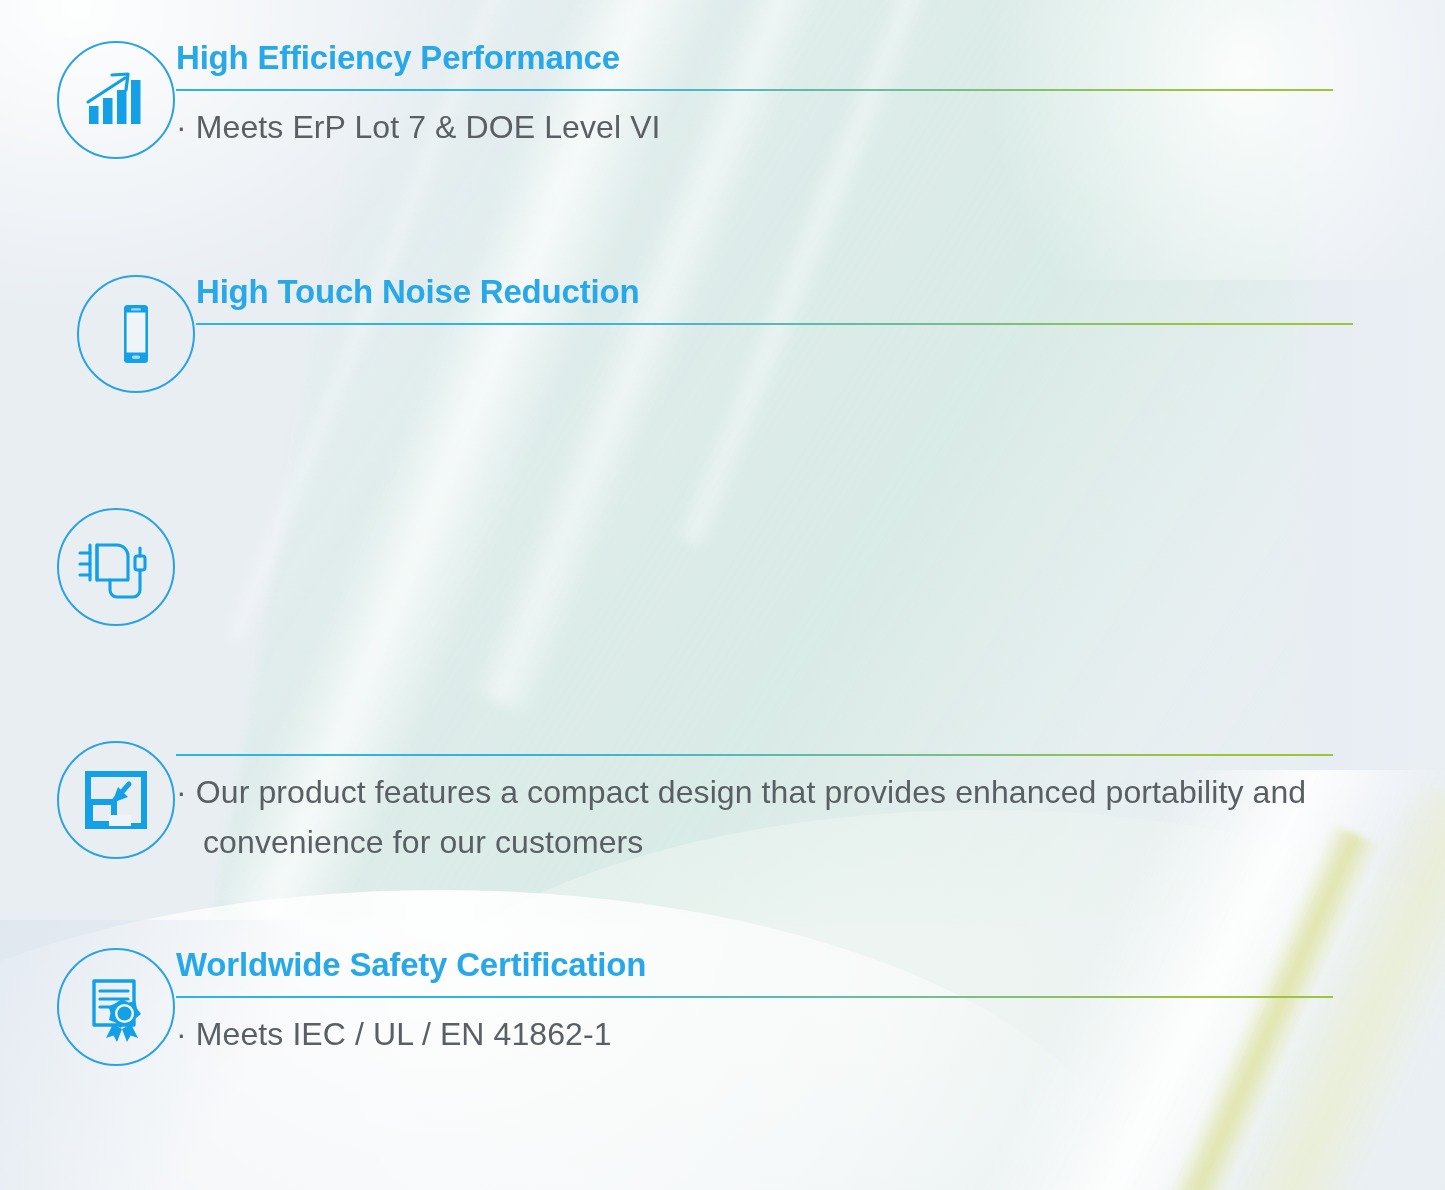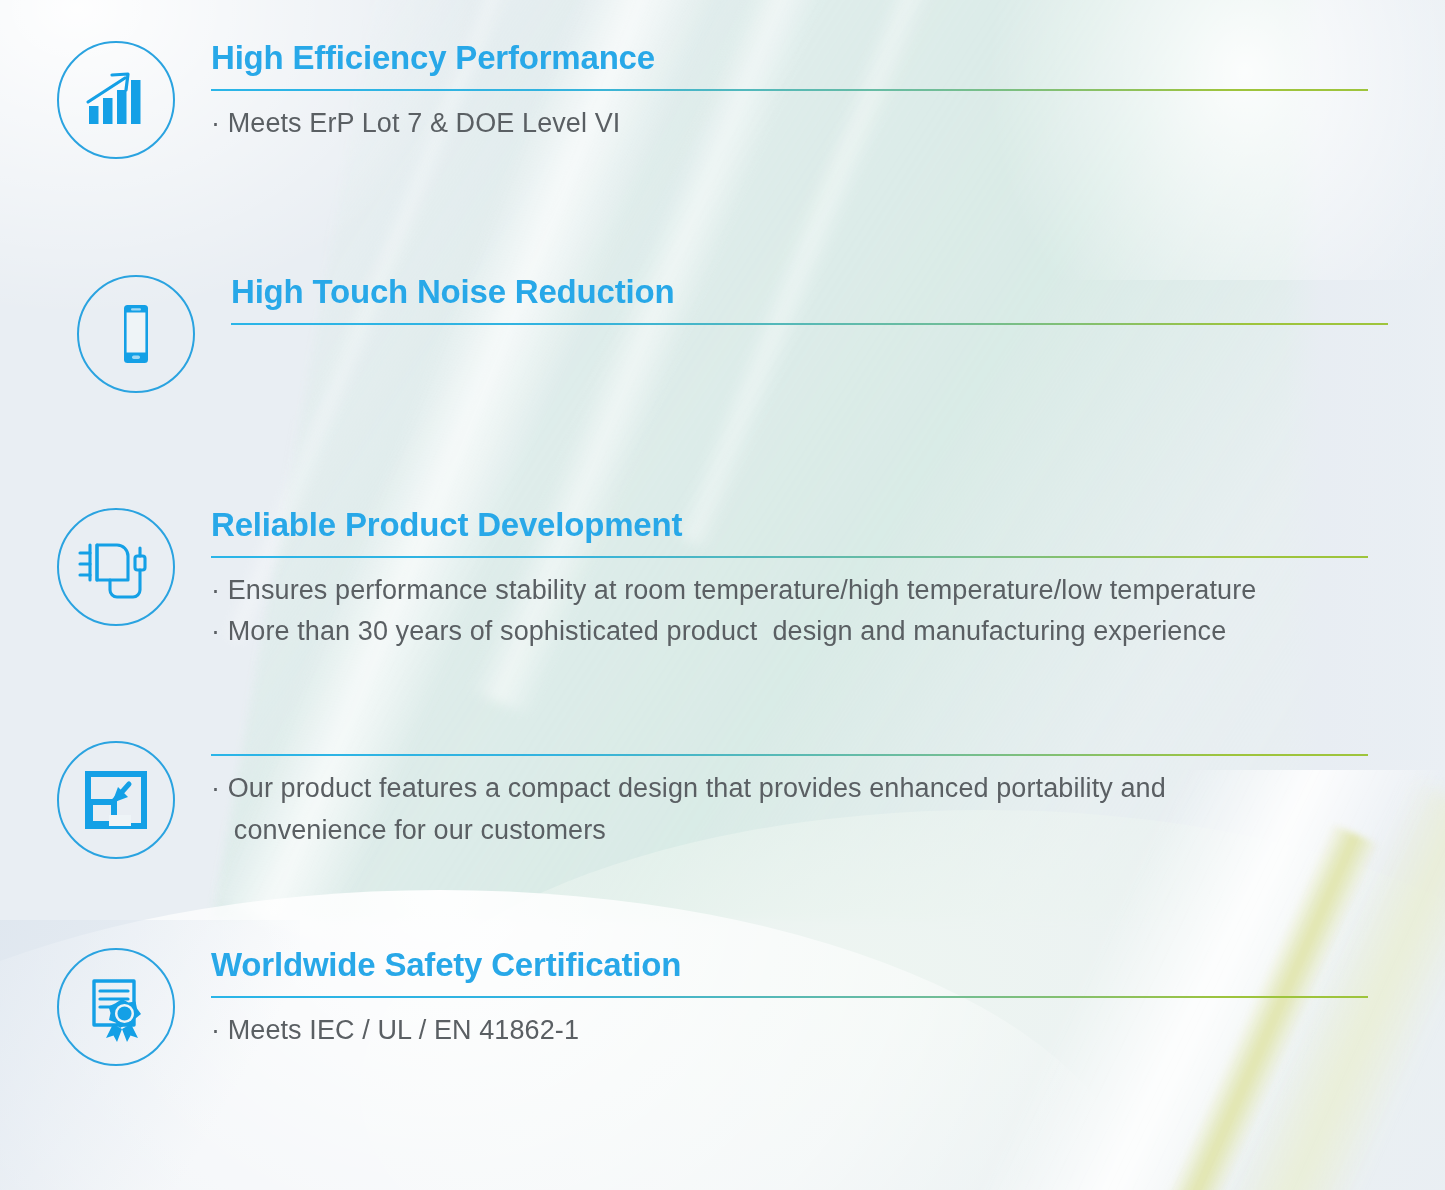--- a/index.html
+++ b/index.html
@@ -182,21 +182,20 @@
     border-radius: 50%;
     display: flex;
     align-items: center;
     justify-content: center;
     box-sizing: border-box;
   }
   .icon-circle svg { display: block; }
 
   .feature-body {
     flex: 1 1 auto;
-    margin-left: 35px;
     padding-right: 0;
   }
   .feature-title {
     color: #28a8e8;
     font-size: 33px;
     font-weight: bold;
     letter-spacing: -0.2px;
     line-height: 1.05;
     margin: 0;
     white-space: nowrap;
@@ -208,21 +207,21 @@
     margin-bottom: 12px;
     background: linear-gradient(90deg, #2ab5e8 0%, #33b3df 30%, #6fbd9a 62%, #9ec43c 88%, #9ec43c 100%);
   }
   .bullets {
     margin: 0;
     padding: 0;
     list-style: none;
   }
   .bullet {
     color: #5a5f63;
-    font-size: 27px;
+    font-size: 32px;
     line-height: 1.55;
     white-space: pre-wrap;
     letter-spacing: 0.1px;
   }
 </style>
 </head>
 <body>
 
 <div id="page">
 
@@ -296,28 +295,20 @@
             <path d="M13 13 V48"></path>
             <path d="M3 21 H13"></path>
             <path d="M3 32 H13"></path>
             <path d="M3 43 H13"></path>
             <path d="M33 48 V58 a7 7 0 0 0 7 7 H56 a7 7 0 0 0 7 -7 V38" fill="none"></path>
             <rect x="58" y="24" width="10" height="14" rx="2.5" fill="none"></rect>
             <path d="M63 16 V24"></path>
           </svg>
         </div>
       </div>
-      <div class="feature-body">
-        <h2 class="feature-title">Reliable Product Development</h2>
-        <div class="divider"></div>
-        <ul class="bullets">
-          <li class="bullet">· Ensures performance stability at room temperature/high temperature/low temperature</li>
-          <li class="bullet">· More than 30 years of sophisticated product  design and manufacturing experience</li>
-        </ul>
-      </div>
     </div>
 
     <div class="feature" style="top:741px;">
       <div class="icon-wrap">
         <div class="icon-circle">
           <svg width="68" height="64" viewBox="0 0 68 64" fill="none">
             <path d="M6 6 H62 V58 H6 V36" stroke="#14a0e6" stroke-width="6" fill="none" stroke-linecap="square"></path>
             <path d="M6 6 V36" stroke="#14a0e6" stroke-width="6"></path>
             <rect x="8" y="34" width="24" height="22" stroke="#14a0e6" stroke-width="6" fill="none"></rect>
             <rect x="27" y="47" width="22" height="11" fill="#eef4f7"></rect>

